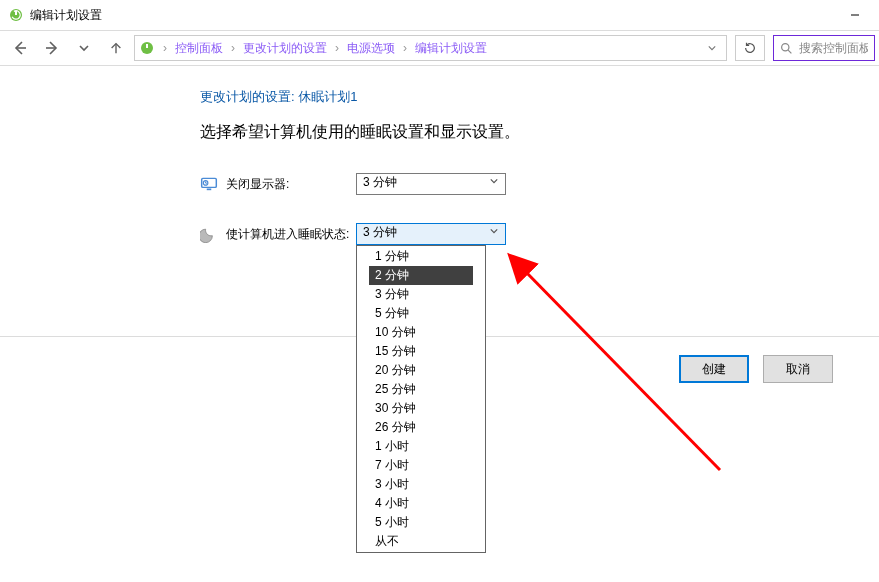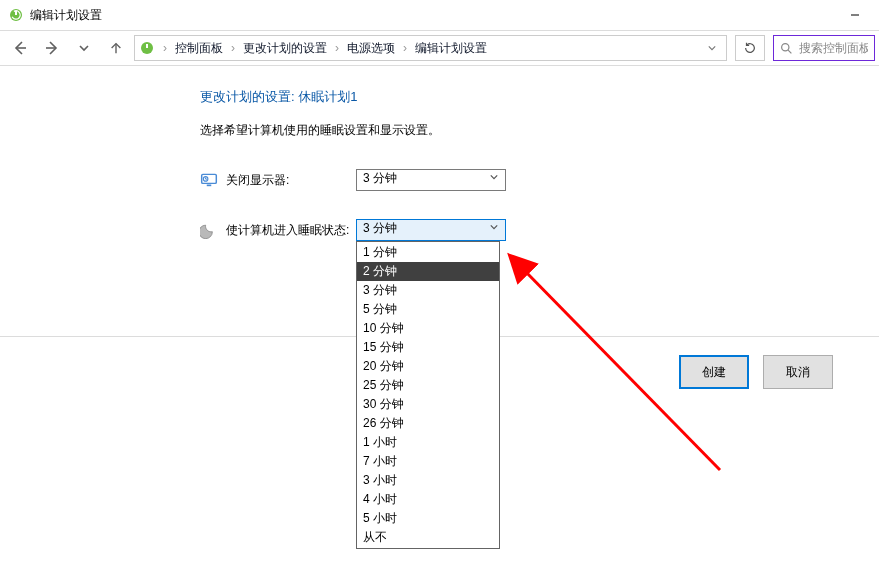--- a/index.html
+++ b/index.html
@@ -62,21 +62,21 @@
     border: 1px solid #ccc;
     display: flex;
     align-items: center;
     padding: 0 4px;
     gap: 2px;
     background:#fff;
     overflow:hidden;
     white-space:nowrap;
   }
   .addr .cp-icon { width:16px; height:16px; margin-right:4px; display:flex; align-items:center; justify-content:center;}
-  .addr .crumb { padding: 0 4px; color:#0f172a; }
+  .addr .crumb { padding: 0 4px; color:#8b5cf6; }
   .addr .sep { color:#9a9a9a; padding:0 2px; }
   .addr-end { margin-left:auto; display:flex; align-items:center; gap:4px;}
   .addr-caret { color:#777; padding:0 6px; }
   .refresh-btn {
     width: 30px; height:26px;
     border:1px solid #ccc;
     display:flex; align-items:center; justify-content:center;
     margin-left:4px;
   }
   .refresh-btn svg { width:14px; height:14px; stroke:#555; fill:none; stroke-width:1.4;}
@@ -91,21 +91,21 @@
   }
   .searchbox svg { width:13px; height:13px; stroke:#888; fill:none; stroke-width:1.5; flex:0 0 auto;}
   .searchbox span { overflow:hidden; text-overflow:clip; }
 
   
   .content {
     position: relative;
     padding: 22px 0 0 200px;
   }
   .page-title { color:#0a58a6; font-size:13px; margin-bottom:16px; }
-  .page-sub { color:#000; font-size:12px; margin-bottom:30px; }
+  .page-sub { color:#000; font-size:16px; margin-bottom:30px; }
 
   .setting-row {
     display:flex; align-items:center;
     margin-bottom:28px;
   }
   .setting-icon {
     width:18px; height:18px; margin-right:8px;
     display:flex; align-items:center; justify-content:center;
   }
   .setting-label { width:130px; }
@@ -123,45 +123,45 @@
   }
   .combo .combo-val { flex:1; color:#000; }
   .combo .combo-arrow { width:14px; text-align:center; color:#555;}
   .combo .combo-arrow svg{ width:8px;height:8px; stroke:#555; fill:none; stroke-width:1.5;}
 
   
   .dropdown {
     position:absolute;
     left:-1px;
     top:21px;
-    width:144px;
+    width:130px;
     border:1px solid #646464;
     background:#fff;
     z-index:10;
-    padding:1px 0;
+    padding:1px 12px;
   }
   .dropdown .opt {
     padding:1px 6px;
     line-height:17px;
     font-size:12px;
     color:#000;
   }
   .dropdown .opt.selected {
     background:#404040;
     color:#fff;
   }
 
   
   .btn-row {
     position:absolute;
     top:289px; right:46px;
     display:flex; gap:14px;
   }
   .btn {
-    min-width:70px; height:34px;
+    min-width:70px; height:28px;
     padding:0 14px;
     border:1px solid #adadad;
     background:#e1e1e1;
     display:flex; align-items:center; justify-content:center;
     font-size:12px;
   }
   .btn.primary { border:2px solid #0078d7; background:#e1e1e1;}
 
   .sep-line {
     position:absolute;

